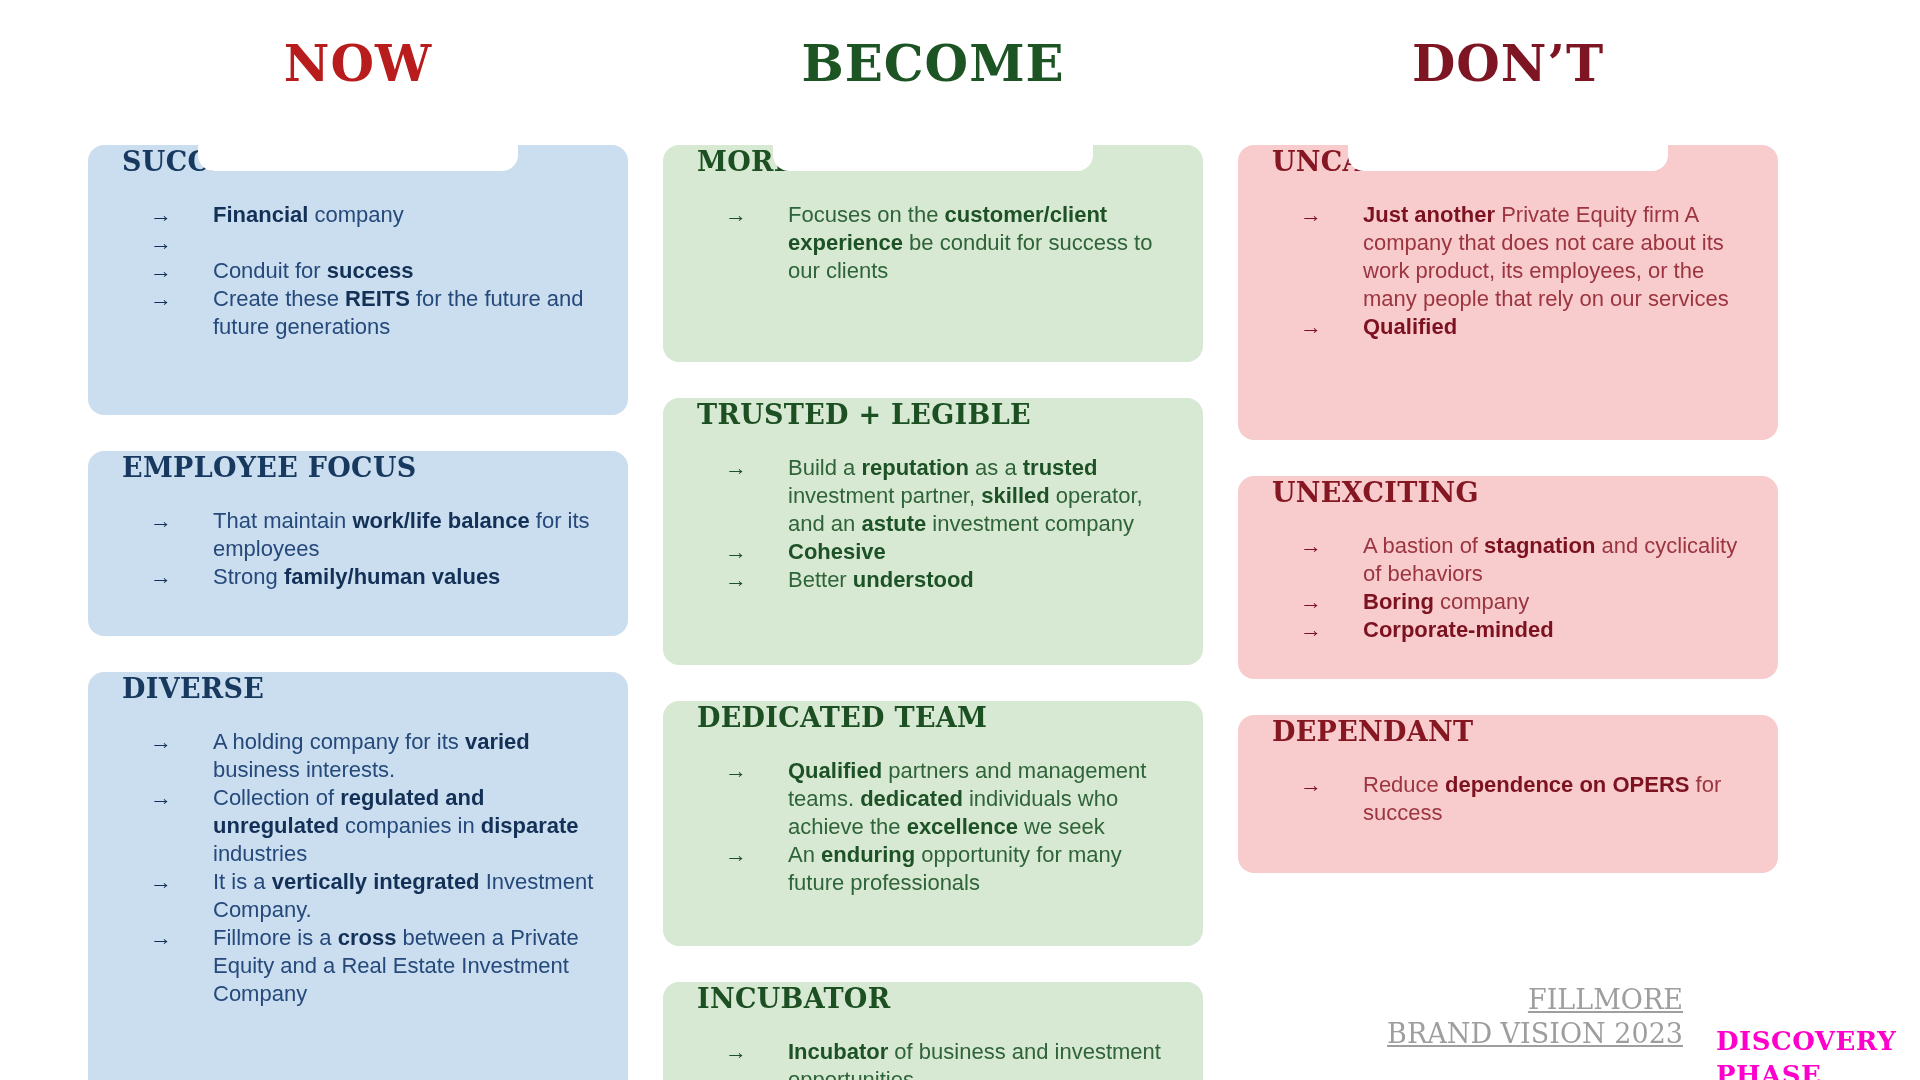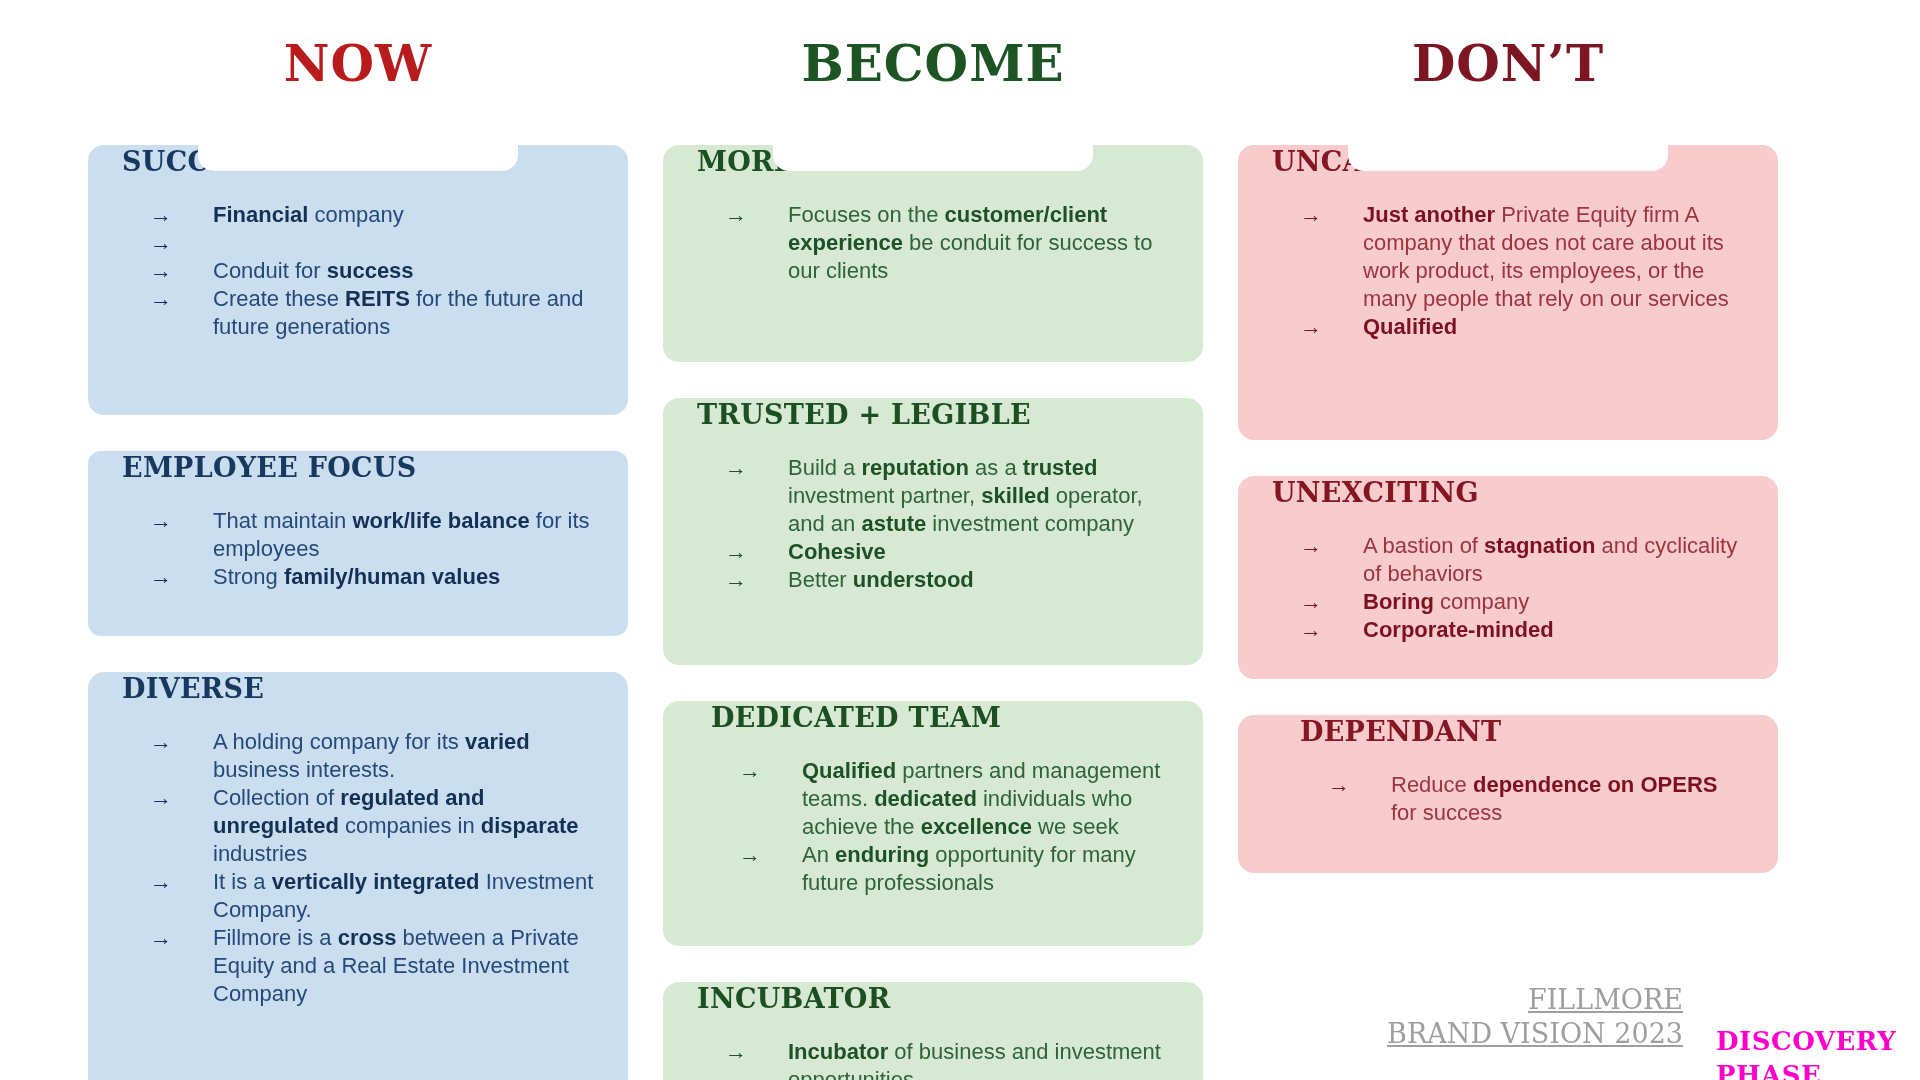--- a/index.html
+++ b/index.html
@@ -72,21 +72,21 @@
               <div class="bullet">
                 <span class="arrow">→</span>
                 <span class="btext">Conduit for <b>success</b></span>
               </div>
               <div class="bullet">
                 <span class="arrow">→</span>
                 <span class="btext">Create these <b>REITS</b> for the future and future generations</span>
               </div>
             </div>
           </div>
-          <div class="card" style="min-height: 185px; border-radius: 13px;">
+          <div class="card" style="min-height: 185px;">
             <div class="card-title">EMPLOYEE FOCUS</div>
             <div class="bullets">
               <div class="bullet">
                 <span class="arrow">→</span>
                 <span class="btext">That maintain <b>work/life balance</b> for its employees</span>
               </div>
               <div class="bullet">
                 <span class="arrow">→</span>
                 <span class="btext">Strong <b>family/human values</b></span>
               </div>
@@ -138,21 +138,21 @@
               <div class="bullet">
                 <span class="arrow">→</span>
                 <span class="btext"><b>Cohesive</b></span>
               </div>
               <div class="bullet">
                 <span class="arrow">→</span>
                 <span class="btext">Better <b>understood</b></span>
               </div>
             </div>
           </div>
-          <div class="card" style="min-height: 245px; padding-left: 14px;">
+          <div class="card" style="min-height: 245px;">
             <div class="card-title">DEDICATED TEAM</div>
             <div class="bullets">
               <div class="bullet">
                 <span class="arrow">→</span>
                 <span class="btext"><b>Qualified</b> partners and management teams. <b>dedicated</b> individuals who achieve the <b>excellence</b> we seek</span>
               </div>
               <div class="bullet">
                 <span class="arrow">→</span>
                 <span class="btext">An <b>enduring</b> opportunity for many future professionals</span>
               </div>
@@ -196,21 +196,21 @@
               <div class="bullet">
                 <span class="arrow">→</span>
                 <span class="btext"><b>Boring</b> company</span>
               </div>
               <div class="bullet">
                 <span class="arrow">→</span>
                 <span class="btext"><b>Corporate-minded</b></span>
               </div>
             </div>
           </div>
-          <div class="card" style="min-height: 158px; padding-left: 28px;">
+          <div class="card" style="min-height: 158px;">
             <div class="card-title">DEPENDANT</div>
             <div class="bullets">
               <div class="bullet">
                 <span class="arrow">→</span>
                 <span class="btext">Reduce <b>dependence on OPERS</b> for success</span>
               </div>
             </div>
           </div>
         </div>
       </div>

